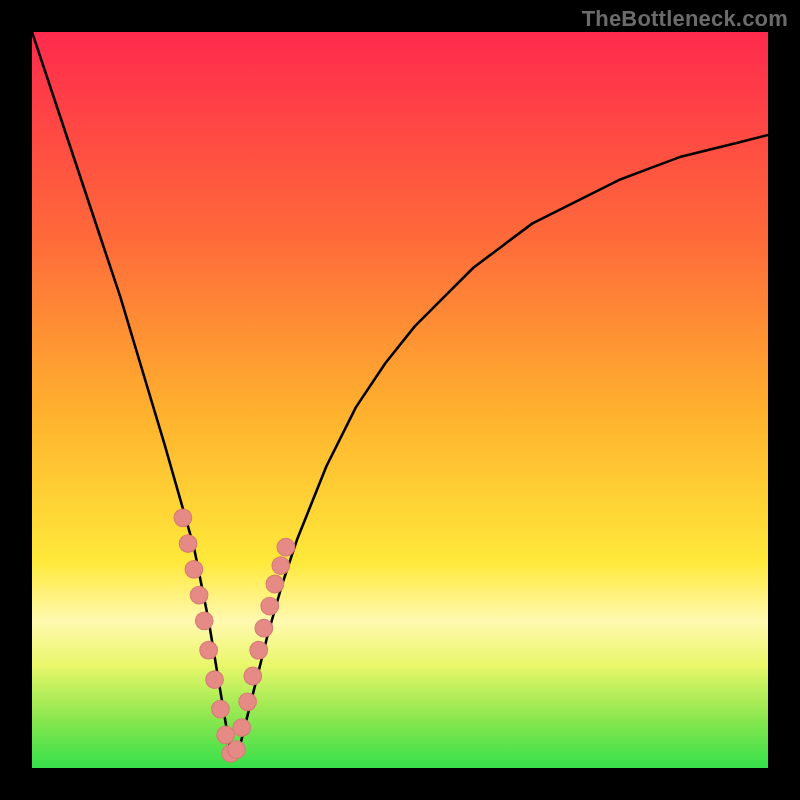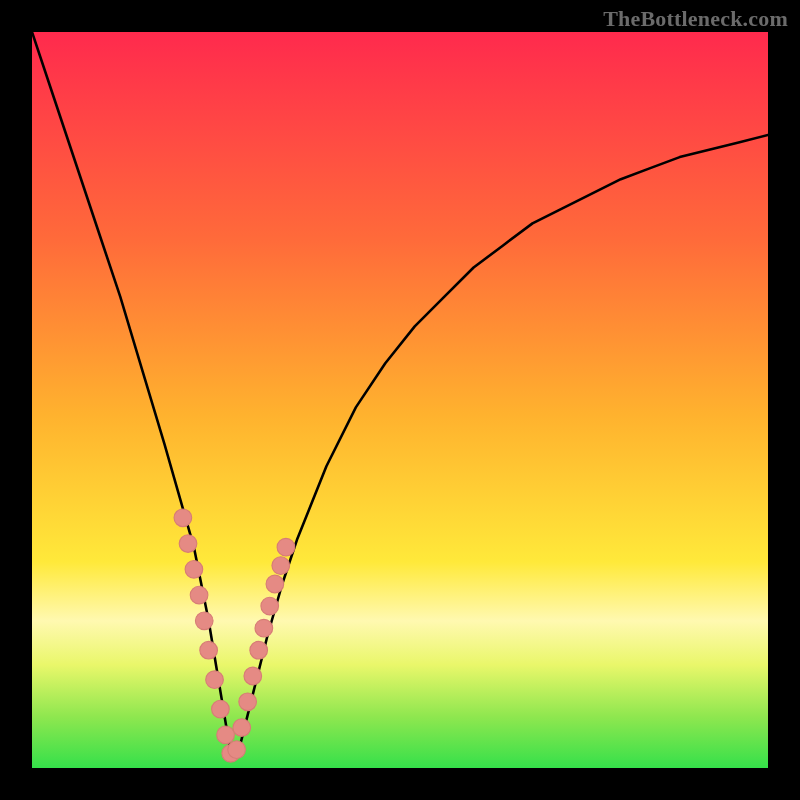--- a/index.html
+++ b/index.html
@@ -27,21 +27,21 @@
     overflow: hidden;
   }
   .gradient {
     position: absolute;
     inset: 0;
   }
   .watermark {
     position: absolute;
     top: 6px;
     right: 12px;
-    font-family: Liberation Serif, serif;
+    font-family: Liberation Sans, sans-serif;
     font-size: 22px;
     font-weight: 600;
     color: #6b6b6b;
     letter-spacing: 0.2px;
     user-select: none;
   }
   svg {
     position: absolute;
     inset: 0;
   }

